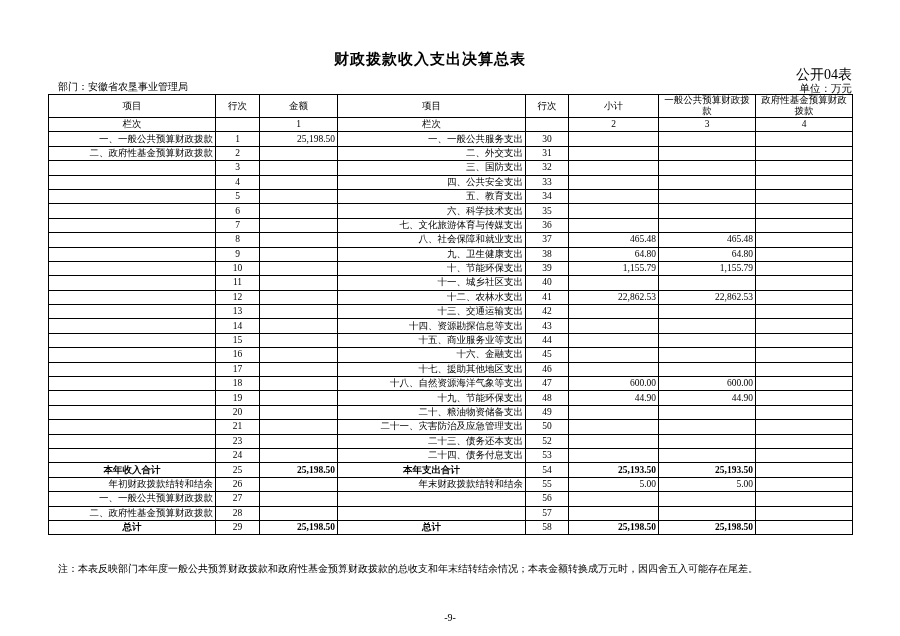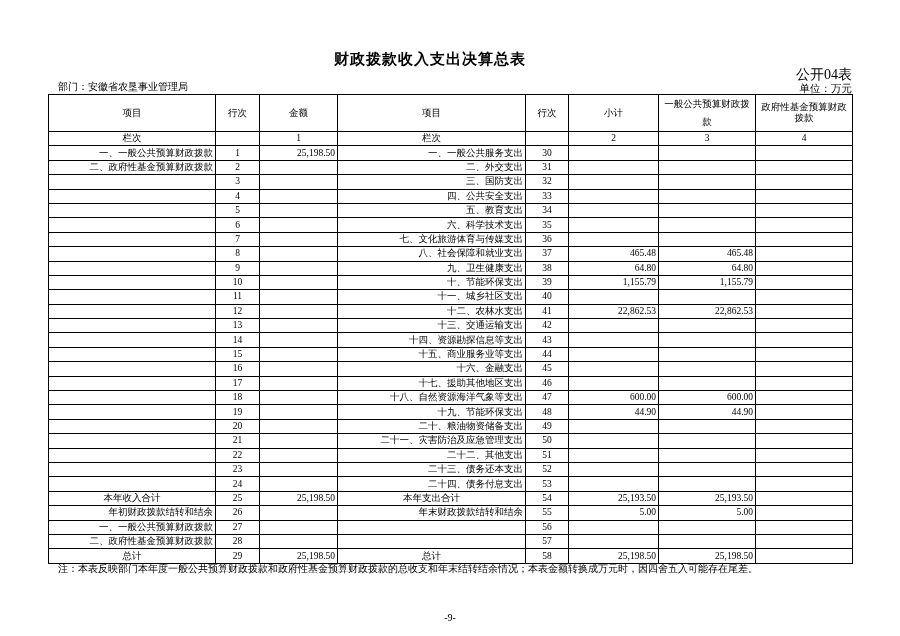--- a/index.html
+++ b/index.html
@@ -41,21 +41,21 @@
     padding:0 2px;
     height:13.4px;
     line-height:13px;
     vertical-align:middle;
     white-space:nowrap;
     overflow:hidden;
   }
   .c{text-align:center;}
   .l{text-align:right;padding-left:4px;}
   .r{text-align:right;padding-right:4px;}
-  .bold{font-weight:normal;}
+  .bold{font-weight:bold;}
   .hdr{height:16px;}
   .hdr2{height:34px;}
   .note{
     position:absolute; left:58px; top:562px; width:800px;
     font-size:10px; line-height:14px;
   }
   .pageno{
     position:absolute; left:0; top:612px; width:900px; text-align:center;
     font-size:10px;
   }
@@ -83,21 +83,21 @@
       <col style="width:97px">
     </colgroup>
     <tbody id="tbody">
       <tr>
         <td class="c hdr2">项目</td>
         <td class="c hdr2">行次</td>
         <td class="c hdr2">金额</td>
         <td class="c hdr2">项目</td>
         <td class="c hdr2">行次</td>
         <td class="c hdr2">小计</td>
-        <td class="c hdr2" style="white-space:normal;line-height:18px;">一般公共预算财政拨款</td>
+        <td class="c hdr2" style="white-space:normal;line-height:11px;">一般公共预算财政拨款</td>
         <td class="c hdr2" style="white-space:normal;line-height:11px;font-family:Liberation Mono, monospace;">政府性基金预算财政拨款</td>
       </tr>
       <tr>
         <td class="c">栏次</td>
         <td class="c"></td>
         <td class="c">1</td>
         <td class="c">栏次</td>
         <td class="c"></td>
         <td class="c">2</td>
         <td class="c">3</td>
@@ -308,30 +308,20 @@
           <td class="c">21</td>
           <td class="r"></td>
           <td class="l">二十一、灾害防治及应急管理支出</td>
           <td class="c">50</td>
           <td class="r"></td>
           <td class="r"></td>
           <td class="r"></td>
         </tr>
         <tr>
           <td class="l"></td>
-          <td class="c">22</td>
-          <td class="r"></td>
-          <td class="l">二十二、其他支出</td>
-          <td class="c">51</td>
-          <td class="r"></td>
-          <td class="r"></td>
-          <td class="r"></td>
-        </tr>
-        <tr>
-          <td class="l"></td>
           <td class="c">23</td>
           <td class="r"></td>
           <td class="l">二十三、债务还本支出</td>
           <td class="c">52</td>
           <td class="r"></td>
           <td class="r"></td>
           <td class="r"></td>
         </tr>
         <tr>
           <td class="l"></td>

